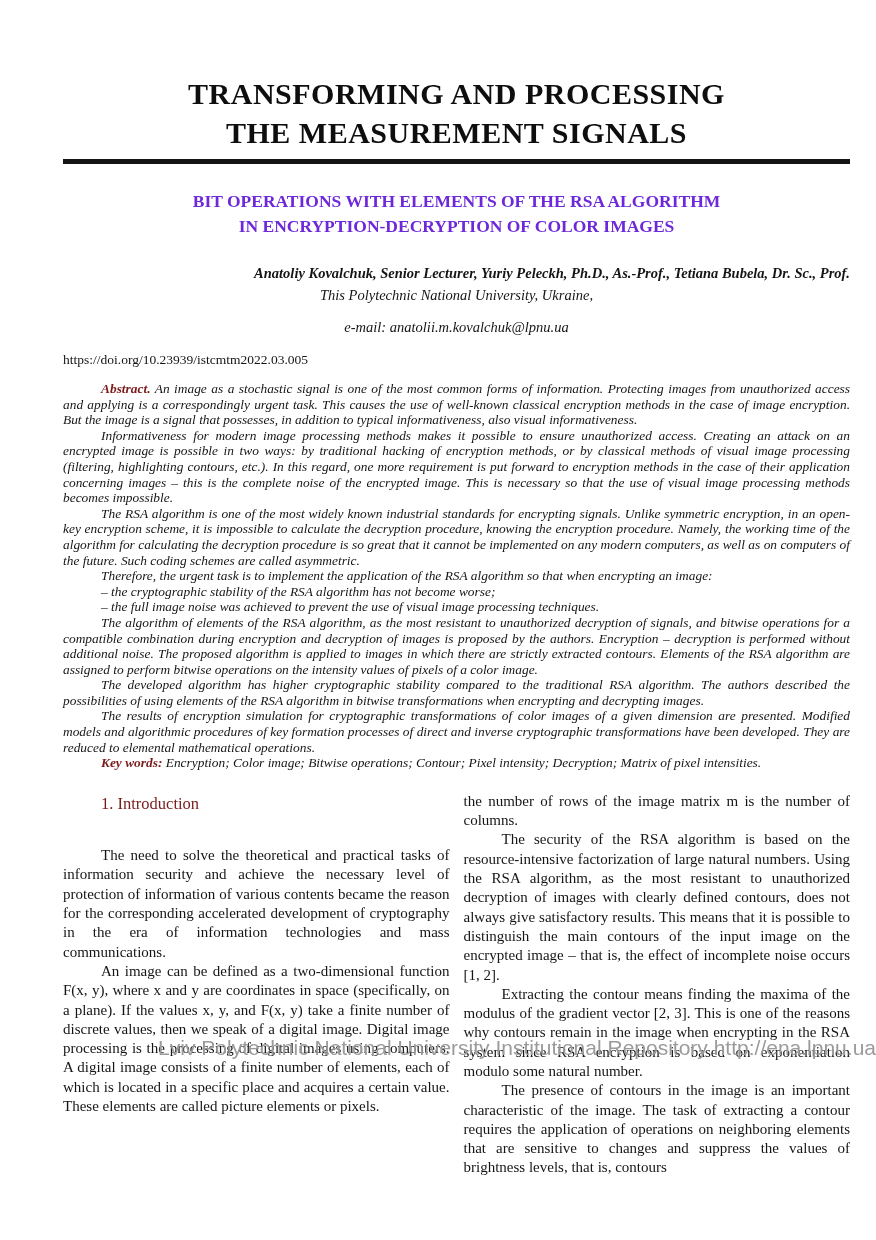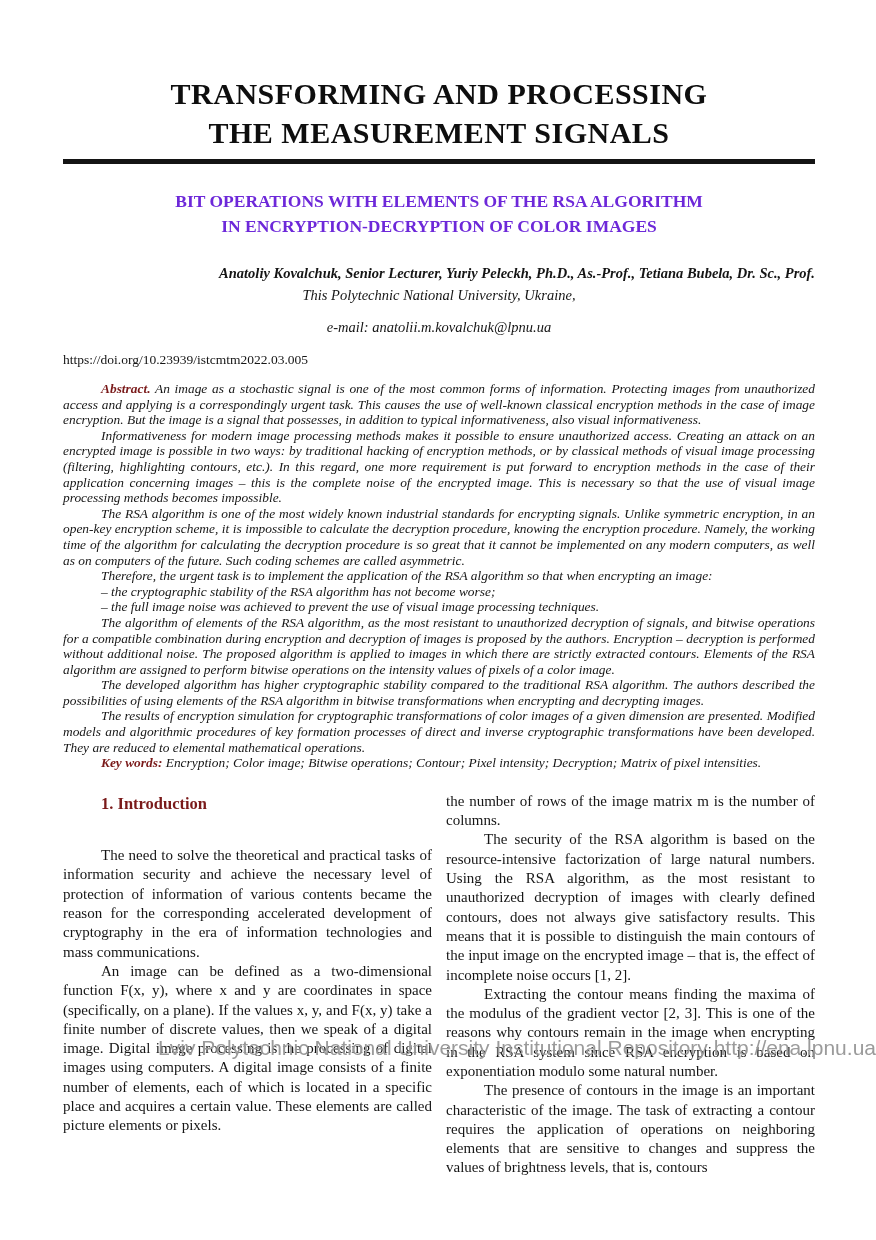--- a/index.html
+++ b/index.html
@@ -12,21 +12,21 @@
   body{
     width:876px;height:1240px;
     position:relative;
     font-family:"Liberation Serif","DejaVu Serif",serif;
     color:var(--ink);
     overflow:hidden;
   }
   .page{
     position:relative;
     width:876px;height:1084px;
-    padding:74px 61px 0 63px;
+    padding:74px 26px 0 63px;
   }
   
   .journal-title{
     text-align:center;
     font-weight:bold;
     font-size:30px;
     line-height:39px;
     letter-spacing:0.5px;
     color:#0e0e0e;
   }
@@ -80,21 +80,21 @@
     margin-top:21px;
     display:grid;
     grid-template-columns:1fr 1fr;
     column-gap:14px;
     font-size:15px;
     line-height:19.3px;
     text-align:justify;
   }
   .section-heading{
     font-size:16.5px;
-    font-weight:bold;
+    font-weight:normal;
     color:var(--accent);
     text-indent:38px;
     text-align:left;
     margin:2px 0 33px 0;
   }
   .columns p{text-indent:38px;}
   .columns p.noindent{text-indent:0;}
   
   .repo-footer{
     position:absolute;

